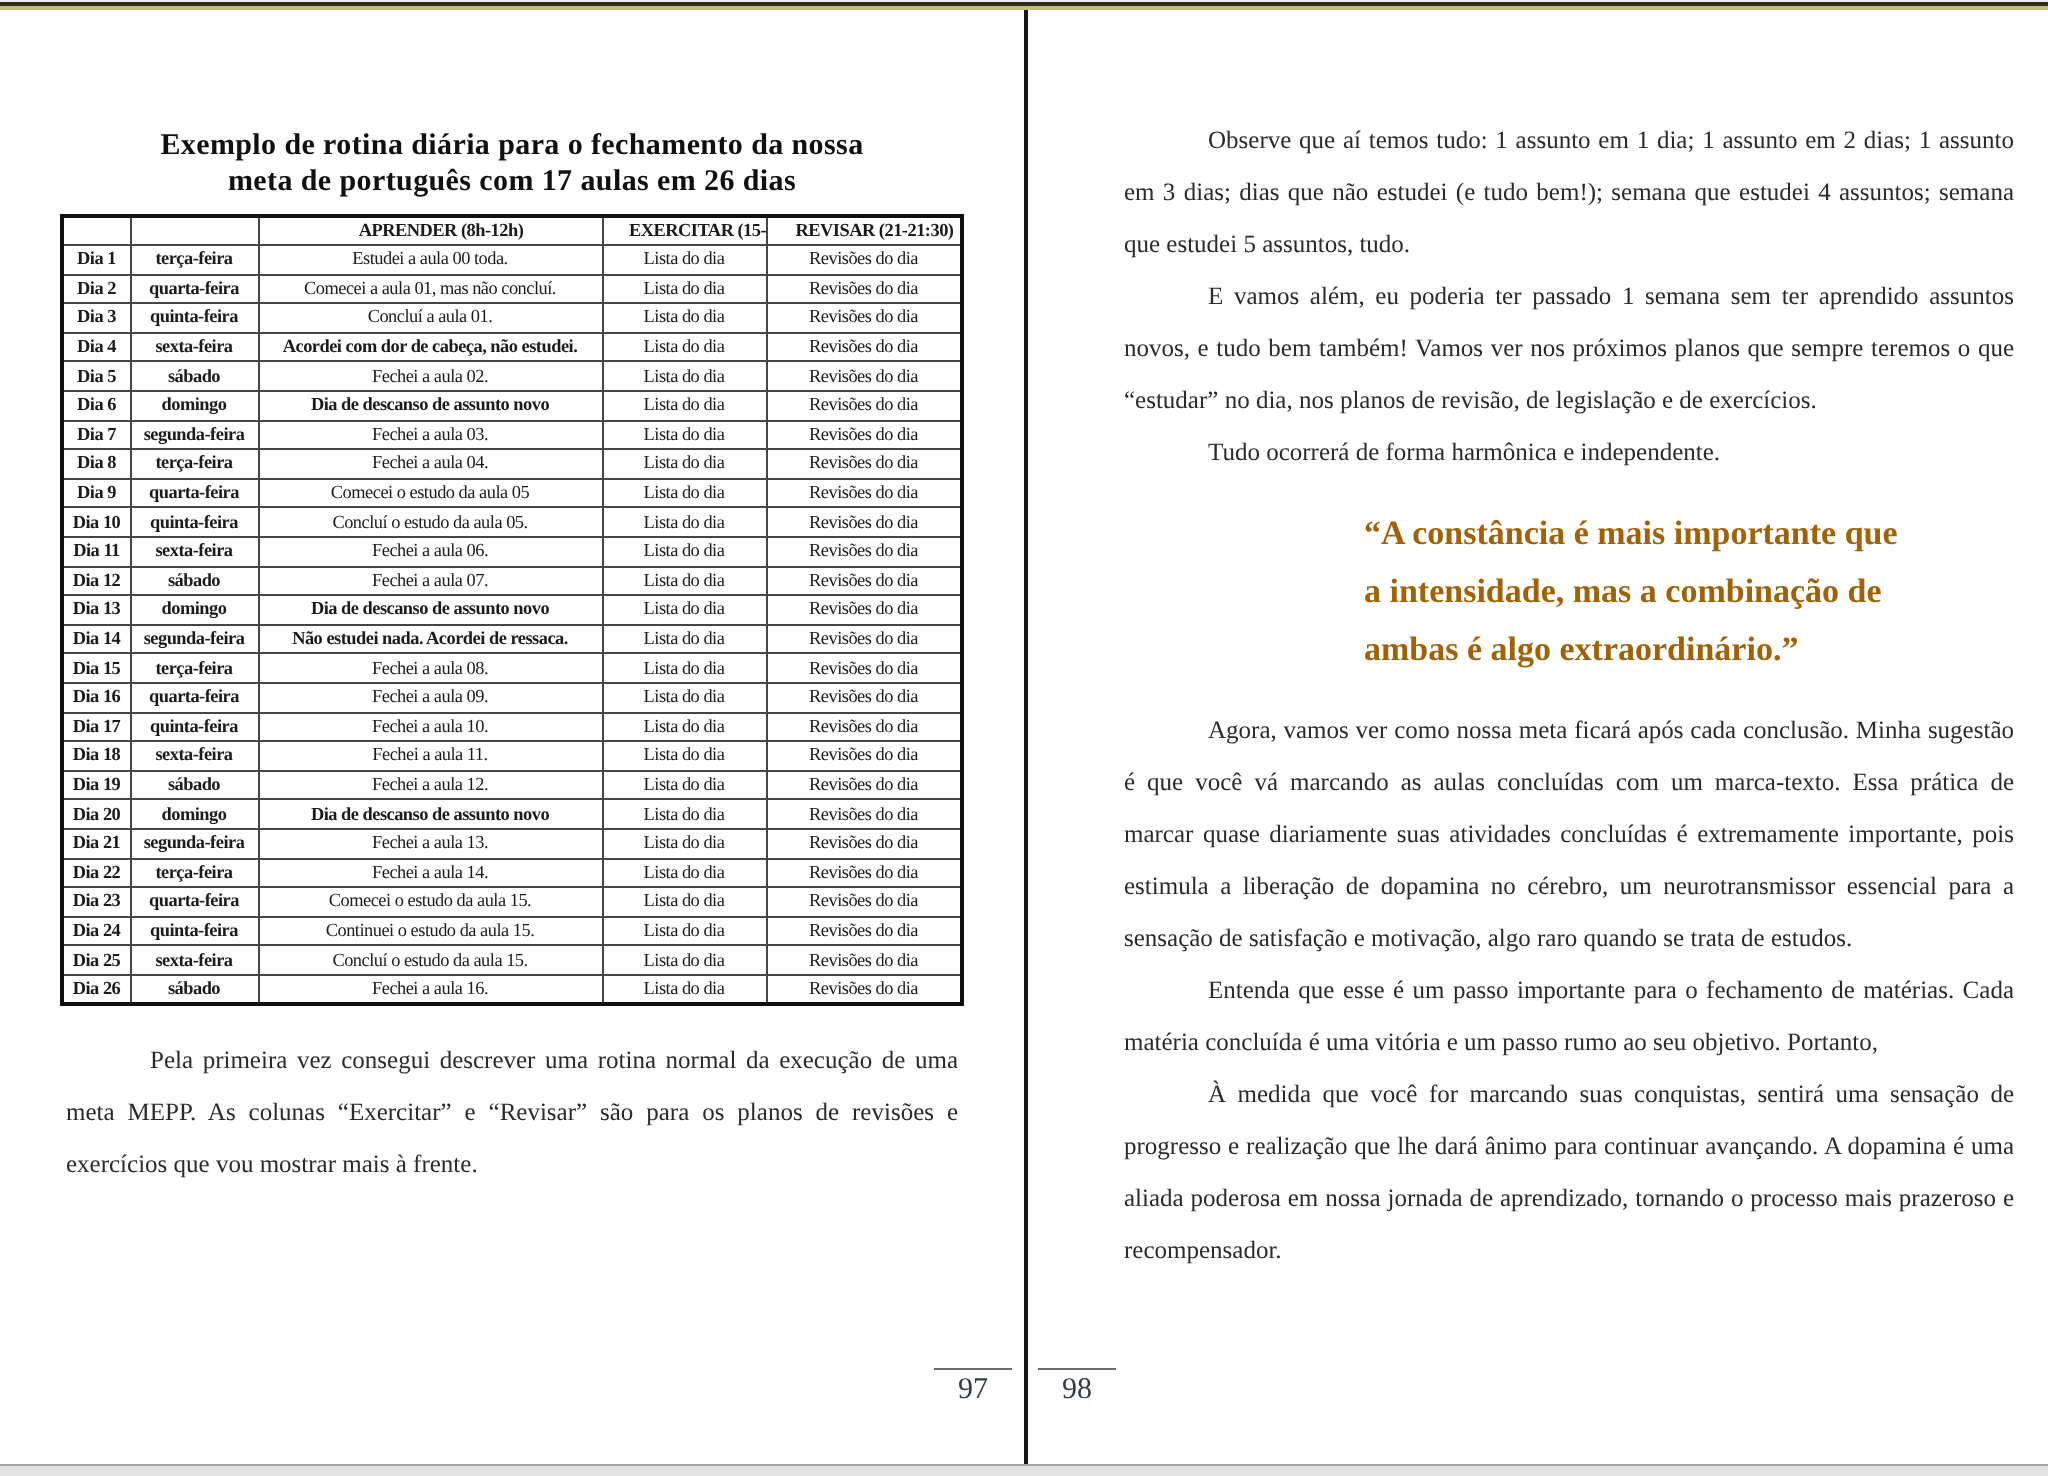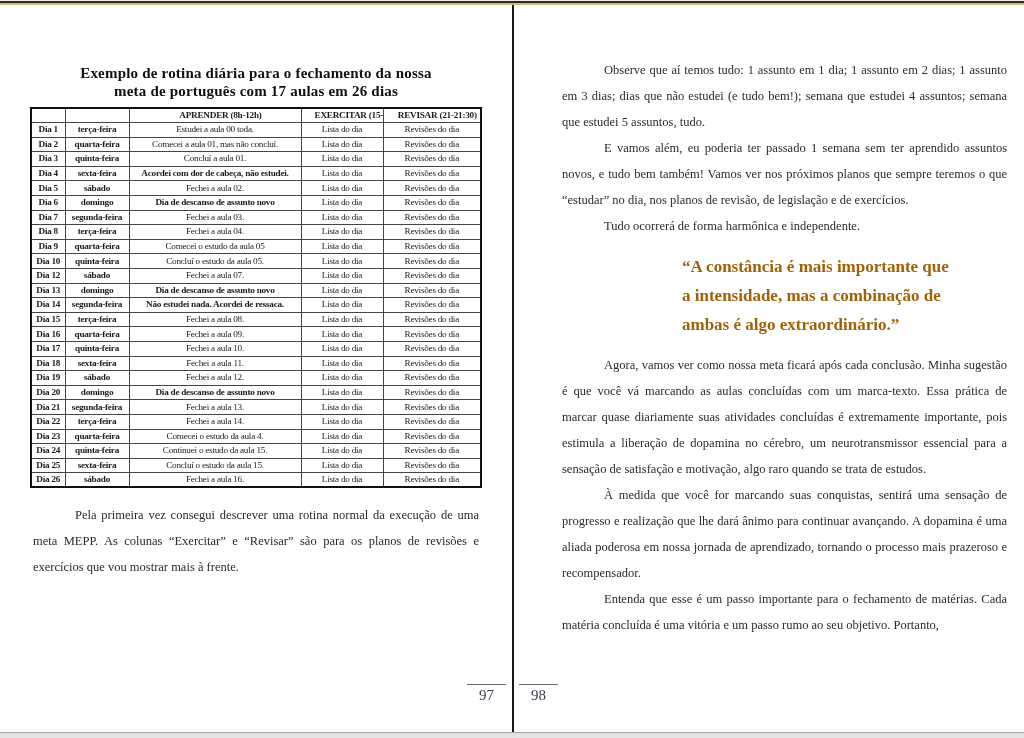--- a/index.html
+++ b/index.html
@@ -189,20 +189,27 @@
             <td class="revisar">Revisões do dia</td>
           </tr>
           <tr>
             <td class="day">Dia 10</td>
             <td class="weekday">quinta-feira</td>
             <td class="activity">Concluí o estudo da aula 05.</td>
             <td class="exercitar">Lista do dia</td>
             <td class="revisar">Revisões do dia</td>
           </tr>
           <tr>
+            <td class="day">Dia 11</td>
+            <td class="weekday">sexta-feira</td>
+            <td class="activity">Fechei a aula 06.</td>
+            <td class="exercitar">Lista do dia</td>
+            <td class="revisar">Revisões do dia</td>
+          </tr>
+          <tr>
             <td class="day">Dia 12</td>
             <td class="weekday">sábado</td>
             <td class="activity">Fechei a aula 07.</td>
             <td class="exercitar">Lista do dia</td>
             <td class="revisar">Revisões do dia</td>
           </tr>
           <tr>
             <td class="day">Dia 13</td>
             <td class="weekday">domingo</td>
             <td class="activity bold">Dia de descanso de assunto novo</td>
@@ -268,21 +275,21 @@
           <tr>
             <td class="day">Dia 22</td>
             <td class="weekday">terça-feira</td>
             <td class="activity">Fechei a aula 14.</td>
             <td class="exercitar">Lista do dia</td>
             <td class="revisar">Revisões do dia</td>
           </tr>
           <tr>
             <td class="day">Dia 23</td>
             <td class="weekday">quarta-feira</td>
-            <td class="activity">Comecei o estudo da aula 4.</td>
+            <td class="activity">Comecei o estudo da aula 15.</td>
             <td class="exercitar">Lista do dia</td>
             <td class="revisar">Revisões do dia</td>
           </tr>
           <tr>
             <td class="day">Dia 24</td>
             <td class="weekday">quinta-feira</td>
             <td class="activity">Continuei o estudo da aula 15.</td>
             <td class="exercitar">Lista do dia</td>
             <td class="revisar">Revisões do dia</td>
           </tr>
@@ -313,22 +320,22 @@
     <p class="body-par">E vamos além, eu poderia ter passado 1 semana sem ter aprendido assuntos novos, e tudo bem também! Vamos ver nos próximos planos que sempre teremos o que “estudar” no dia, nos planos de revisão, de legislação e de exercícios.</p>
     <p class="body-par">Tudo ocorrerá de forma harmônica e independente.</p>
 
     <blockquote class="quote">
       <span class="quote-line">“A constância é mais importante que</span>
       <span class="quote-line">a intensidade, mas a combinação de</span>
       <span class="quote-line">ambas é algo extraordinário.”</span>
     </blockquote>
 
     <p class="body-par">Agora, vamos ver como nossa meta ficará após cada conclusão. Minha sugestão é que você vá marcando as aulas concluídas com um marca-texto. Essa prática de marcar quase diariamente suas atividades concluídas é extremamente importante, pois estimula a liberação de dopamina no cérebro, um neurotransmissor essencial para a sensação de satisfação e motivação, algo raro quando se trata de estudos.</p>
+    <p class="body-par">Entenda que esse é um passo importante para o fechamento de matérias. Cada matéria concluída é uma vitória e um passo rumo ao seu objetivo. Portanto,</p>
     <p class="body-par">À medida que você for marcando suas conquistas, sentirá uma sensação de progresso e realização que lhe dará ânimo para continuar avançando. A dopamina é uma aliada poderosa em nossa jornada de aprendizado, tornando o processo mais prazeroso e recompensador.</p>
-    <p class="body-par">Entenda que esse é um passo importante para o fechamento de matérias. Cada matéria concluída é uma vitória e um passo rumo ao seu objetivo. Portanto,</p>
   </section>
 
   <div class="pagenum pagenum-left">
     <div class="pagenum-rule"></div>
     <span>97</span>
   </div>
   <div class="pagenum pagenum-right">
     <div class="pagenum-rule"></div>
     <span>98</span>
   </div>

